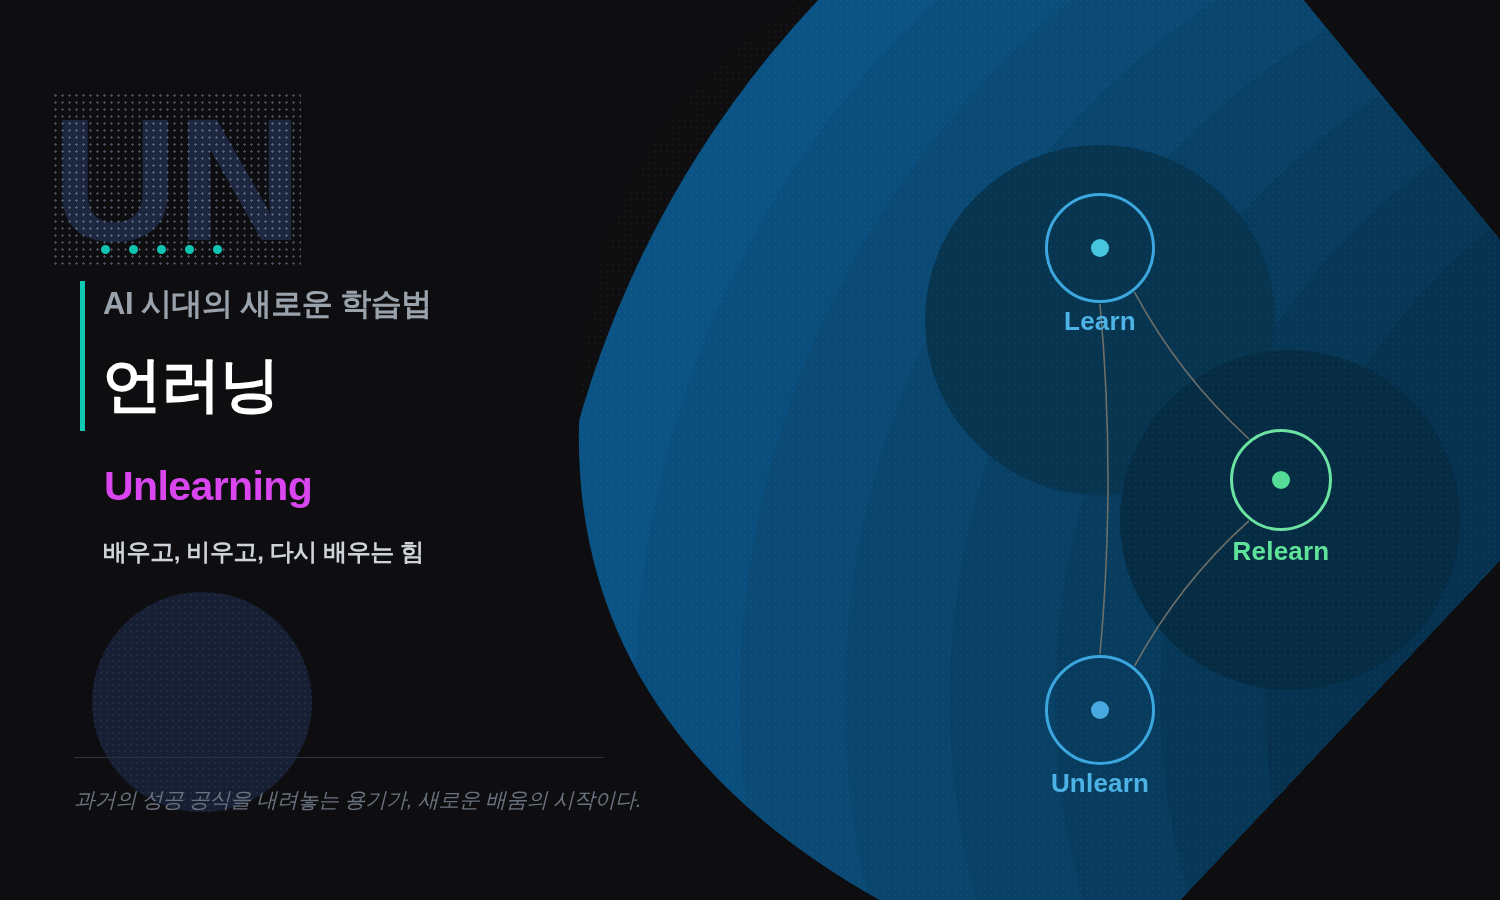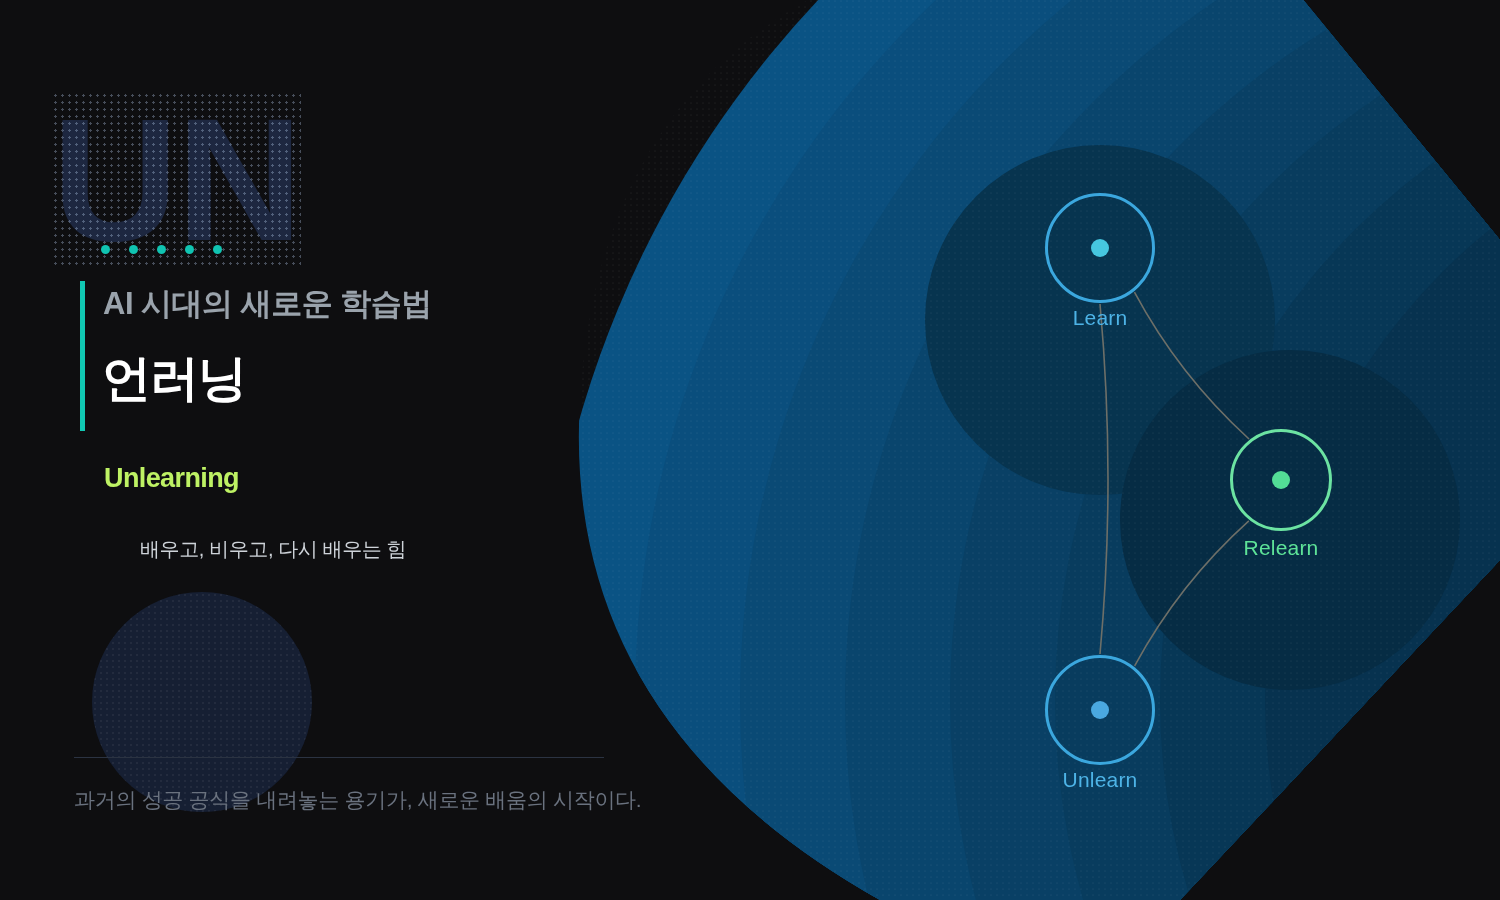--- a/index.html
+++ b/index.html
@@ -97,66 +97,66 @@
     font-size: 31px;
     font-weight: 700;
     color: #9aa3ac;
     letter-spacing: -0.5px;
     white-space: nowrap;
   }
   .title-ko {
     position: absolute;
     left: 102px;
     top: 353px;
-    font-size: 49px;
+    font-size: 60px;
     font-weight: 700;
     color: #ffffff;
     letter-spacing: -1px;
     line-height: 1.06;
     white-space: nowrap;
   }
   .title-en {
     position: absolute;
     left: 104px;
     top: 463px;
-    font-size: 27px;
-    font-weight: 700;
-    color: #bef264;
+    font-size: 41px;
+    font-weight: 700;
+    color: #d946ef;
     letter-spacing: -0.6px;
     white-space: nowrap;
   }
   .tagline {
     position: absolute;
     left: 103px;
     top: 536px;
-    font-size: 20px;
-    font-weight: 400;
+    font-size: 24px;
+    font-weight: 700;
     color: #ced3d9;
     letter-spacing: -0.4px;
     white-space: nowrap;
-    margin-left: 37px;
   }
 
   .divider {
     position: absolute;
     left: 74px;
     top: 757px;
     width: 530px;
     height: 1px;
     background: #2b3342;
   }
   .footnote {
     position: absolute;
     left: 74px;
     top: 786px;
     font-size: 21px;
     font-weight: 400;
     color: #6a727f;
     letter-spacing: -0.3px;
     white-space: nowrap;
+    font-style: italic;
   }
 
   
   .diagram {
     position: absolute;
     inset: 0;
   }
   .node {
     position: absolute;
     transform: translate(-50%, -50%);
@@ -171,22 +171,22 @@
   }
   .node .core {
     position: absolute;
     transform: translate(-50%, -50%);
     border-radius: 50%;
   }
   .node .nlabel {
     position: absolute;
     transform: translate(-50%, 0);
     white-space: nowrap;
-    font-size: 21px;
-    font-weight: 400;
+    font-size: 26px;
+    font-weight: 700;
     letter-spacing: 0.2px;
   }
 </style>
 </head>
 <body>
 
 <div id="stage">
 
   <svg class="bg-layer" width="1500" height="900" viewBox="0 0 1500 900">
     <defs>

